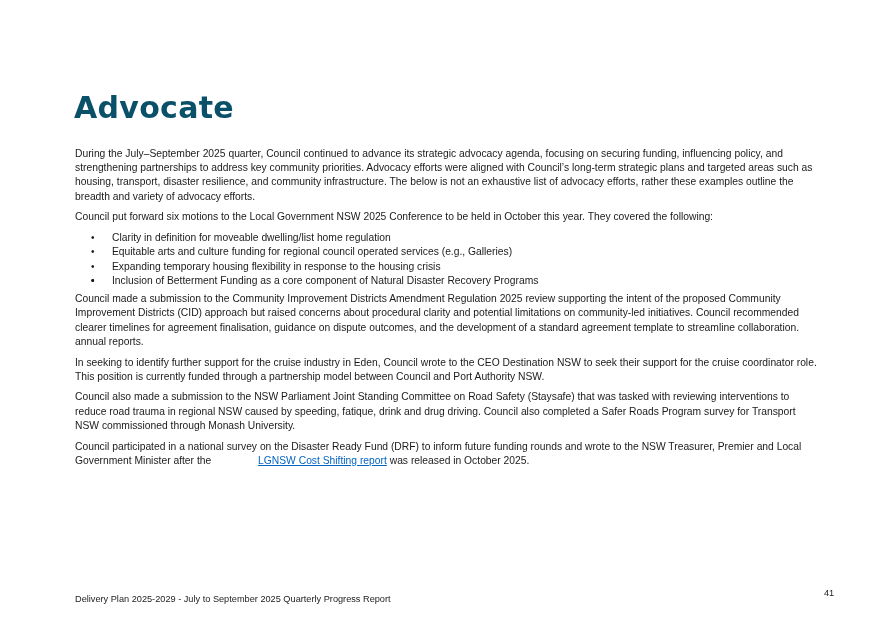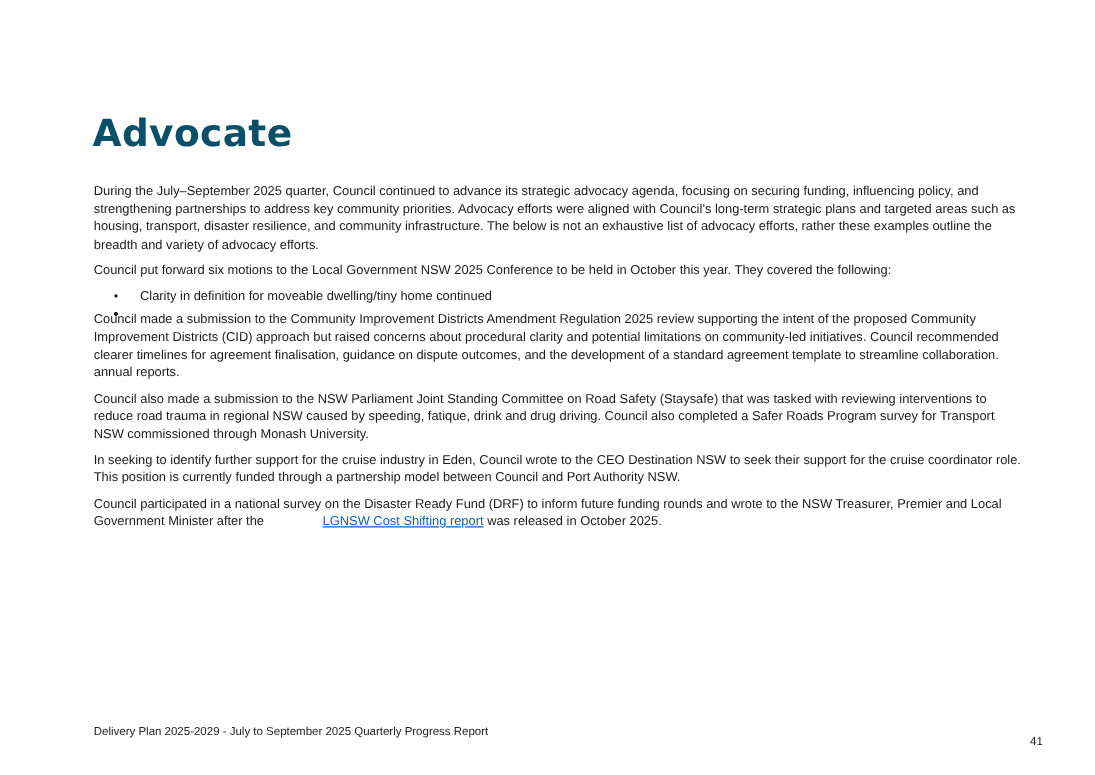--- a/index.html
+++ b/index.html
@@ -7,41 +7,41 @@
          font-family:"Liberation Sans", sans-serif; color:#1a1a1a; }
   .page { position:absolute; left:0; top:0; width:876px; height:620px;border-radius:10px; }
   .title { position:absolute; left:74px; top:88px; margin:0; font-family:"DejaVu Sans", sans-serif;
            font-weight:bold; font-size:30px; color:#0b5069; letter-spacing:0.3px; line-height:40px; }
   .content { position:absolute; left:75px; top:147px; width:745px; font-size:10.3px; line-height:14.2px; }
   .content p { margin:0 0 6.5px 0; }
   ul.motions { margin:2px 0 4px 0; padding:0; list-style:none; }
   ul.motions li { position:relative; padding-left:37px; line-height:14.3px; }
   ul.motions li .bullet { position:absolute; left:16px; top:0; font-size:10px; }
   a.link { color:#0563c1; text-decoration:underline;padding-left:44px; }
-  .footer-left { position:absolute; left:75px; top:580px; font-size:9.2px; color:#222; }
+  .footer-left { position:absolute; left:75px; top:594px; font-size:9.2px; color:#222; }
   .footer-right { position:absolute; left:812px; top:588px; font-size:9.2px; color:#222;margin-left:12px; }
 </style>
 </head>
 <body>
 
 <div class="page">
   <h1 class="title">Advocate</h1>
 
   <div class="content">
     <p>During the July–September 2025 quarter, Council continued to advance its strategic advocacy agenda, focusing on securing funding, influencing policy, and strengthening partnerships to address key community priorities. Advocacy efforts were aligned with Council’s long-term strategic plans and targeted areas such as housing, transport, disaster resilience, and community infrastructure. The below is not an exhaustive list of advocacy efforts, rather these examples outline the breadth and variety of advocacy efforts.</p>
     <p>Council put forward six motions to the Local Government NSW 2025 Conference to be held in October this year. They covered the following:</p>
     <ul class="motions">
-      <li><span class="bullet">•</span><span>Clarity in definition for moveable dwelling/tiny home continued</span></li>
+      <li><span class="bullet">•</span><span>Clarity in definition for moveable dwelling/list home regulation</span></li>
+      <li><span class="bullet">•</span><span>Equitable arts and culture funding for regional council operated services (e.g., Galleries)</span></li>
+      <li><span class="bullet">•</span><span>Expanding temporary housing flexibility in response to the housing crisis</span></li>
       <li><span class="bullet">•</span></li>
       <li><span class="bullet">•</span></li>
-      <li><span class="bullet">•</span></li>
-      <li><span class="bullet">•</span></li>
-      <li><span class="bullet">•</span></li>
+      <li><span class="bullet">•</span><span>Inclusion of Betterment Funding as a core component of Natural Disaster Recovery Programs</span></li>
     </ul>
     <p>Council made a submission to the Community Improvement Districts Amendment Regulation 2025 review supporting the intent of the proposed Community Improvement Districts (CID) approach but raised concerns about procedural clarity and potential limitations on community-led initiatives. Council recommended clearer timelines for agreement finalisation, guidance on dispute outcomes, and the development of a standard agreement template to streamline collaboration. annual reports.</p>
+    <p>In seeking to identify further support for the cruise industry in Eden, Council wrote to the CEO Destination NSW to seek their support for the cruise coordinator role. This position is currently funded through a partnership model between Council and Port Authority NSW.</p>
     <p>Council also made a submission to the NSW Parliament Joint Standing Committee on Road Safety (Staysafe) that was tasked with reviewing interventions to reduce road trauma in regional NSW caused by speeding, fatique, drink and drug driving. Council also completed a Safer Roads Program survey for Transport NSW commissioned through Monash University.</p>
-    <p>In seeking to identify further support for the cruise industry in Eden, Council wrote to the CEO Destination NSW to seek their support for the cruise coordinator role. This position is currently funded through a partnership model between Council and Port Authority NSW.</p>
     <p><span>Council participated in a national survey on the Disaster Ready Fund (DRF) to inform future funding rounds and wrote to the NSW Treasurer, Premier and Local Government Minister after the </span><a class="link" href="#">LGNSW Cost Shifting report</a><span> was released in October 2025.</span></p>
   </div>
 
   <div class="footer-left">Delivery Plan 2025-2029 - July to September 2025 Quarterly Progress Report</div>
   <div class="footer-right">41</div>
 </div>
 
 </body></html>

